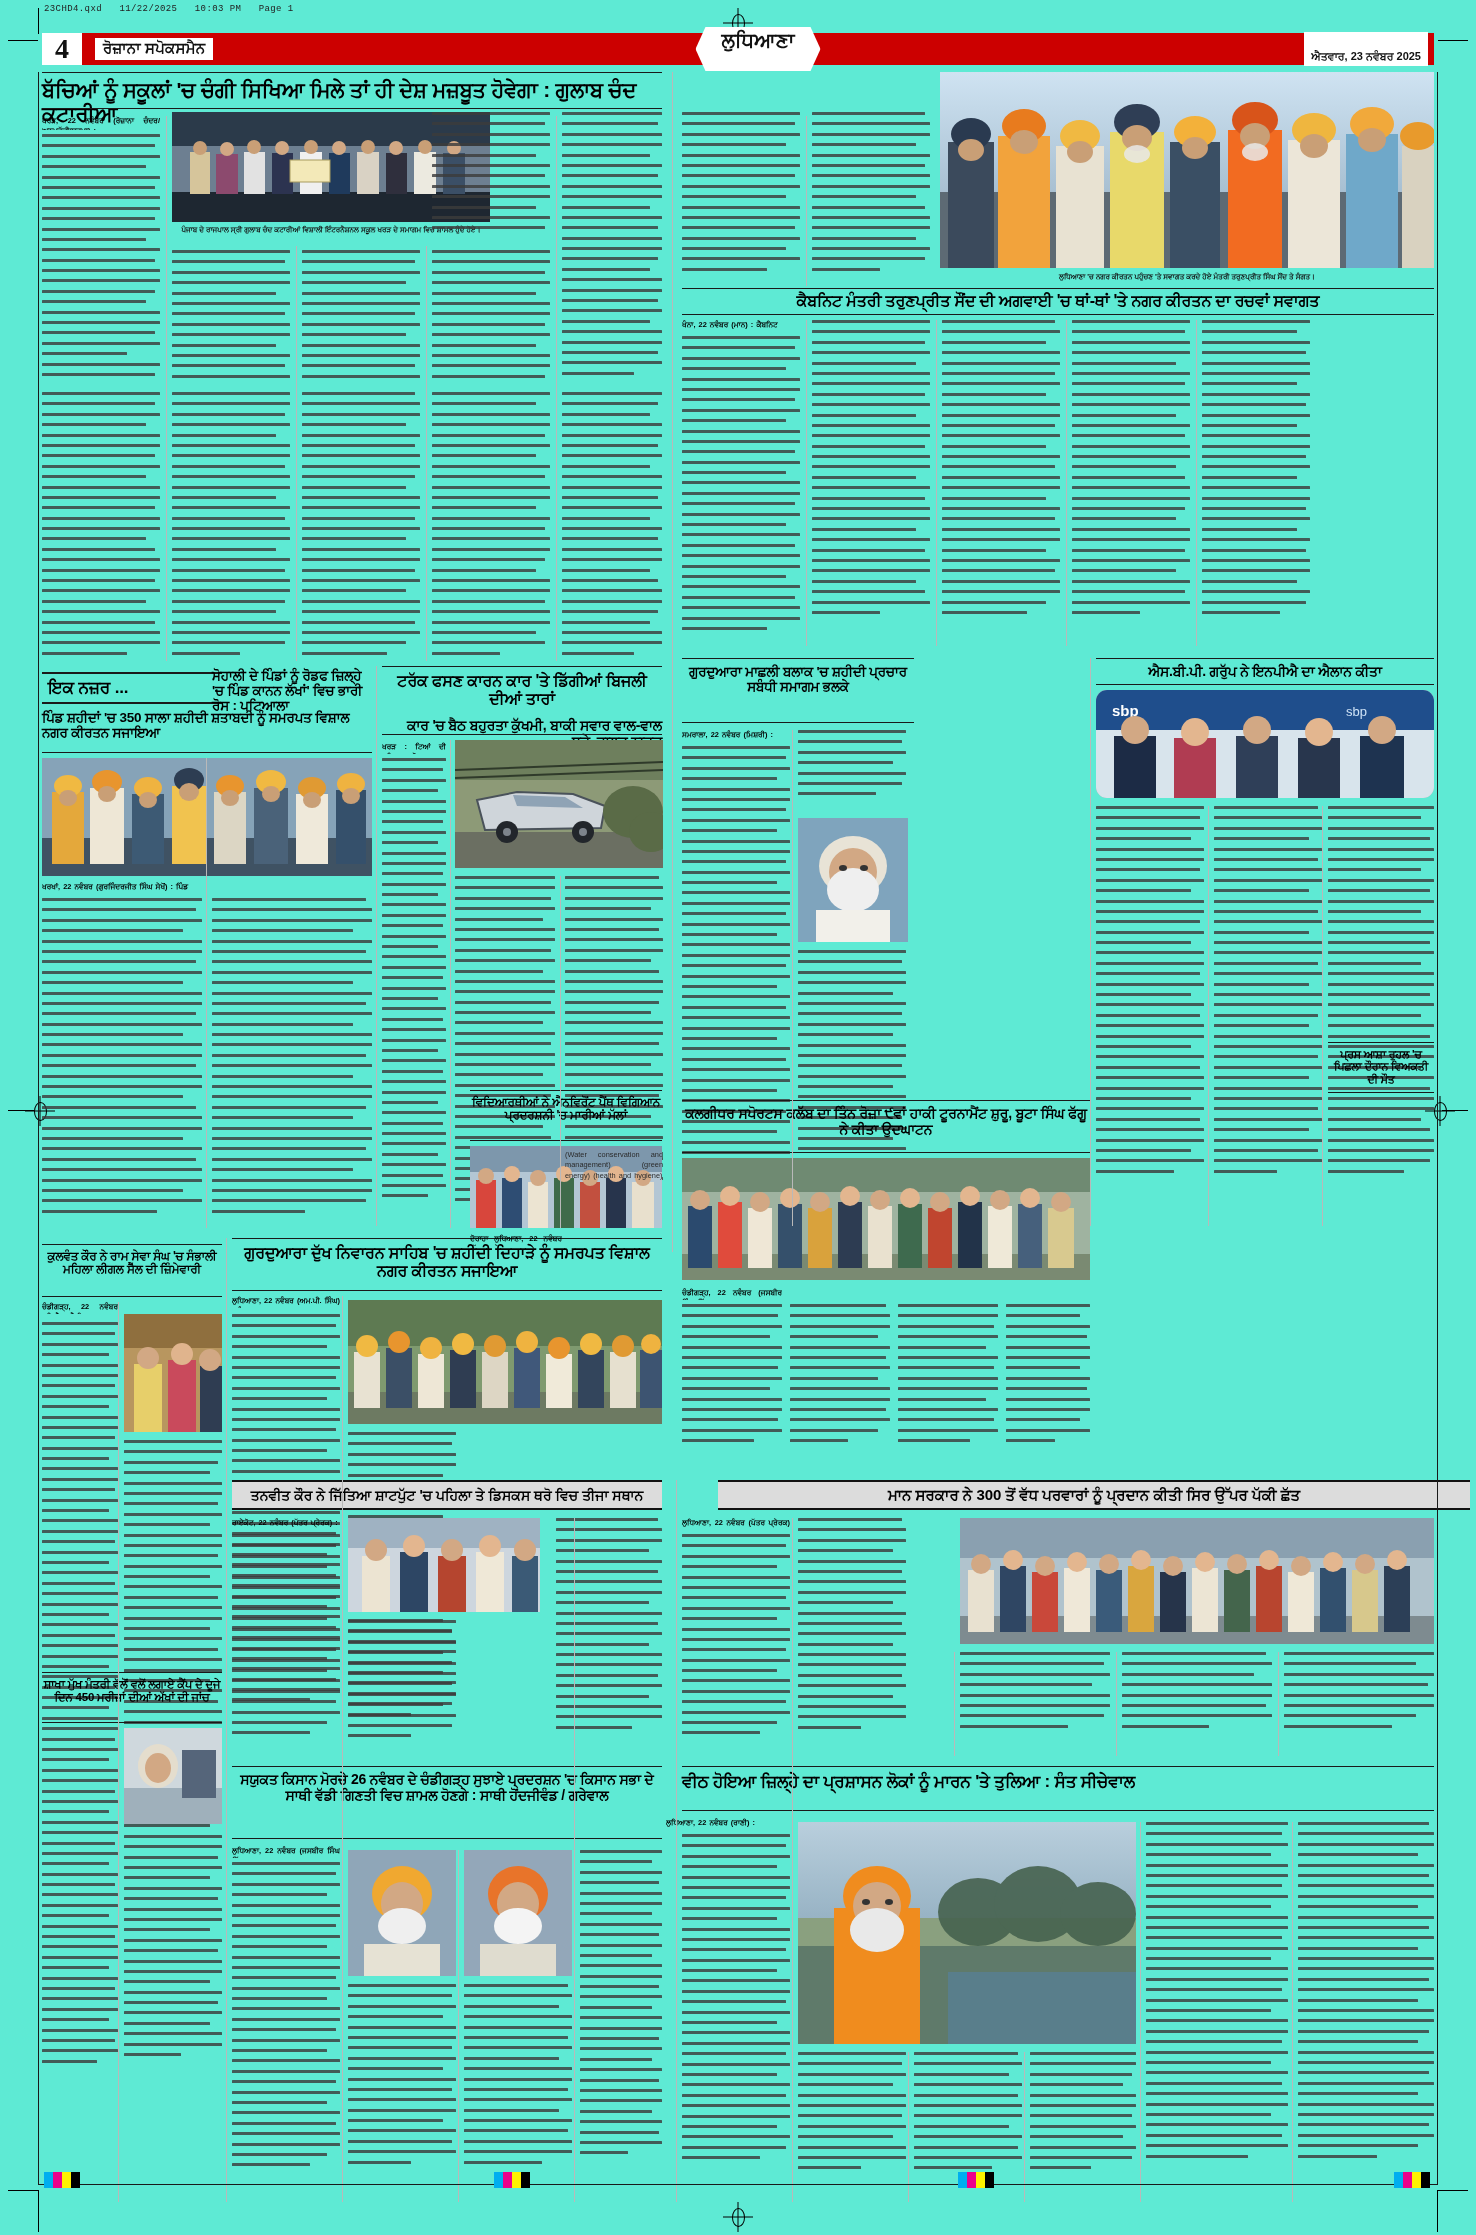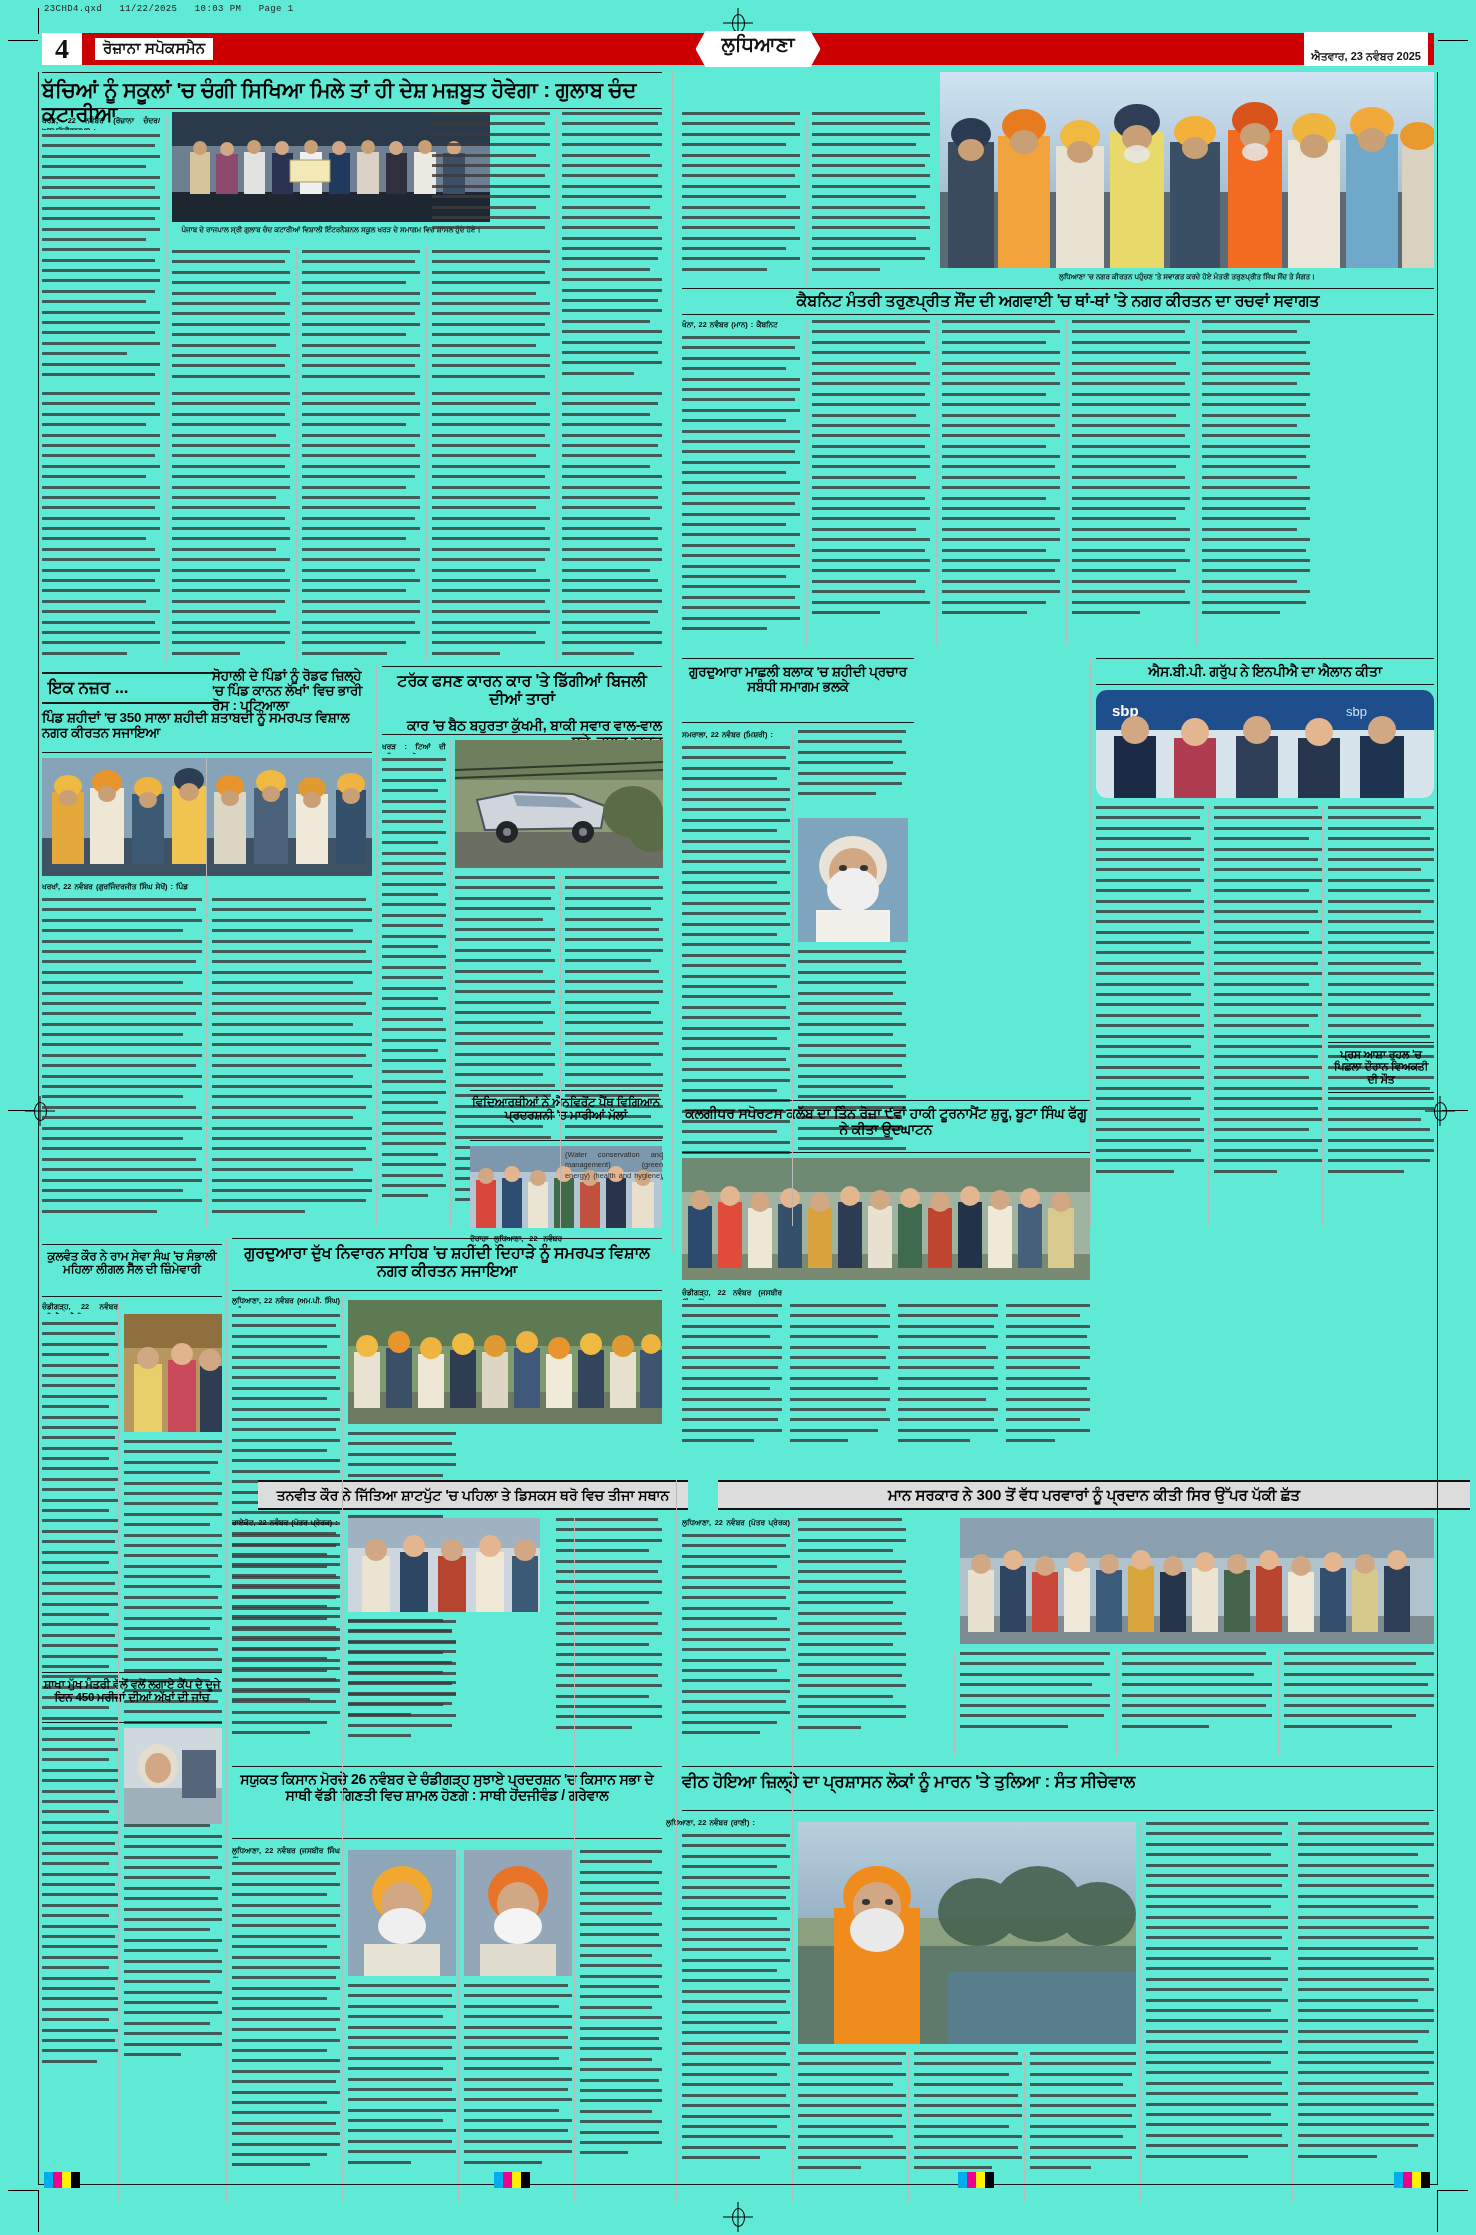--- a/index.html
+++ b/index.html
@@ -44,21 +44,21 @@
     flex:1; background:#cc0000; position:relative; display:flex; align-items:center;
   }
   .mh-brand {
     margin-left:12px; background:#fff; color:#111; font-weight:bold;
     font-size:15px; padding:2px 8px 3px; border:1px solid #cc0000;
     letter-spacing:.2px; line-height:1.1; white-space:nowrap;
   }
   .mh-city {
     position:absolute; left:50%; transform:translateX(-50%);
     background:#fff; color:#111; font-weight:bold; font-size:20px;
-    padding:2px 26px 12px; line-height:1.1; white-space:nowrap;
+    padding:2px 26px 20px; line-height:1.1; white-space:nowrap;
     clip-path: polygon(10px 0, calc(100% - 10px) 0, 100% 50%, calc(100% - 10px) 100%, 10px 100%, 0 50%);
   }
   .mh-date {
     position:absolute; right:6px; background:#fff; color:#111;
     font-size:11px; font-weight:bold; padding:18px 7px 3px; white-space:nowrap;
   }
 
   
   .col-rule { position:absolute; width:1px; background:#b9b9b9; }
   .hr { position:absolute; background:#1a1a1a; }
@@ -1613,21 +1613,21 @@
     <i class="s3"></i>
       <i class="s1"></i>
       <i class="s2"></i>
       <i class="s1"></i>
       <i class="s1"></i>
       <i class="s3"></i>
     <i class="s1"></i>
       <i class="s5"></i>
   </div>
 
-  <div class="greybar" style="left:232px;top:1480px;width:430px;height:30px;font-size:14px;border-top:2px solid #111;border-bottom:2px solid #111;margin-left:26px;">ਤਨਵੀਤ ਕੌਰ ਨੇ ਜਿੱਤਿਆ ਸ਼ਾਟਪੁੱਟ 'ਚ ਪਹਿਲਾ ਤੇ ਡਿਸਕਸ ਥਰੋ ਵਿਚ ਤੀਜਾ ਸਥਾਨ</div>
+  <div class="greybar" style="left:232px;top:1480px;width:430px;height:30px;font-size:14px;border-top:2px solid #111;border-bottom:2px solid #111;">ਤਨਵੀਤ ਕੌਰ ਨੇ ਜਿੱਤਿਆ ਸ਼ਾਟਪੁੱਟ 'ਚ ਪਹਿਲਾ ਤੇ ਡਿਸਕਸ ਥਰੋ ਵਿਚ ਤੀਜਾ ਸਥਾਨ</div>
 
   <div class="body" style="left:232px;top:1518px;width:108px;height:12px;">
     <span class="lead">ਰਾਏਕੋਟ, 22 ਨਵੰਬਰ (ਪੱਤਰ ਪ੍ਰੇਰਕ) :</span>
   </div>
   <div class="gfx-lines" style="left:232px;top:1534px;width:108px;height:224px;">
     <i class="s1"></i>
       <i class="s2"></i>
       <i class="s1"></i>
       <i class="s3"></i>
       <i class="s1"></i>

